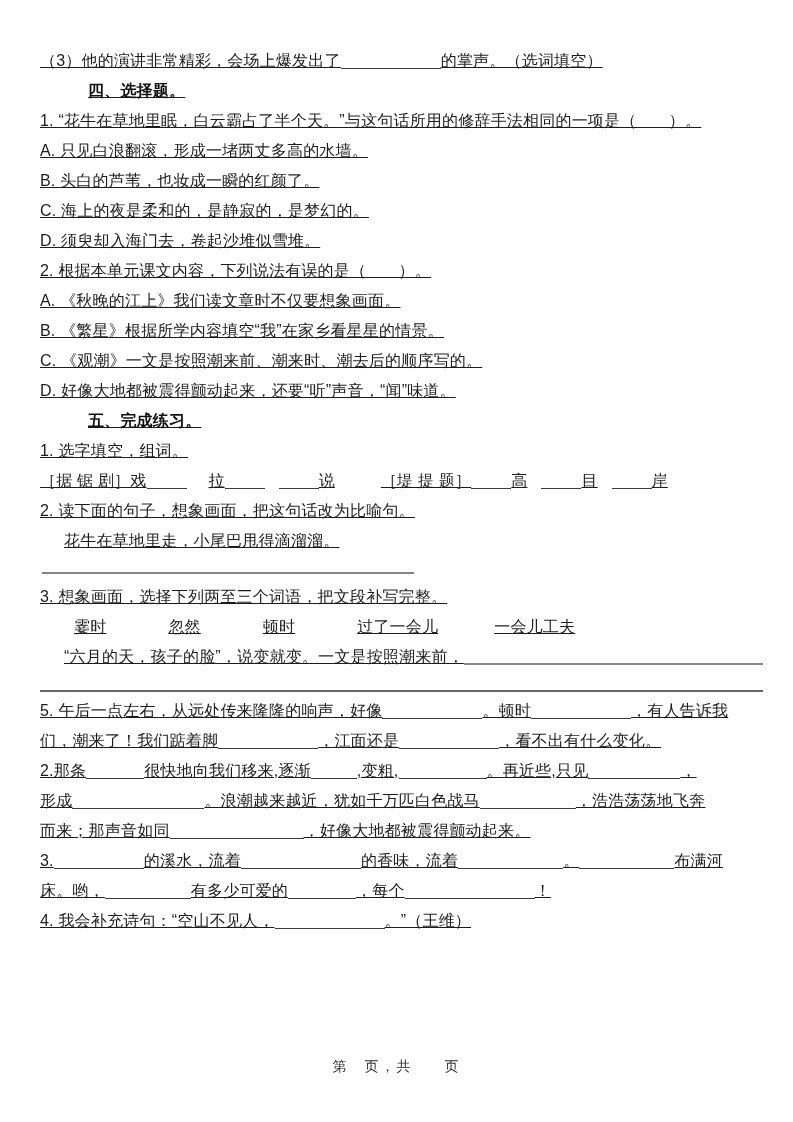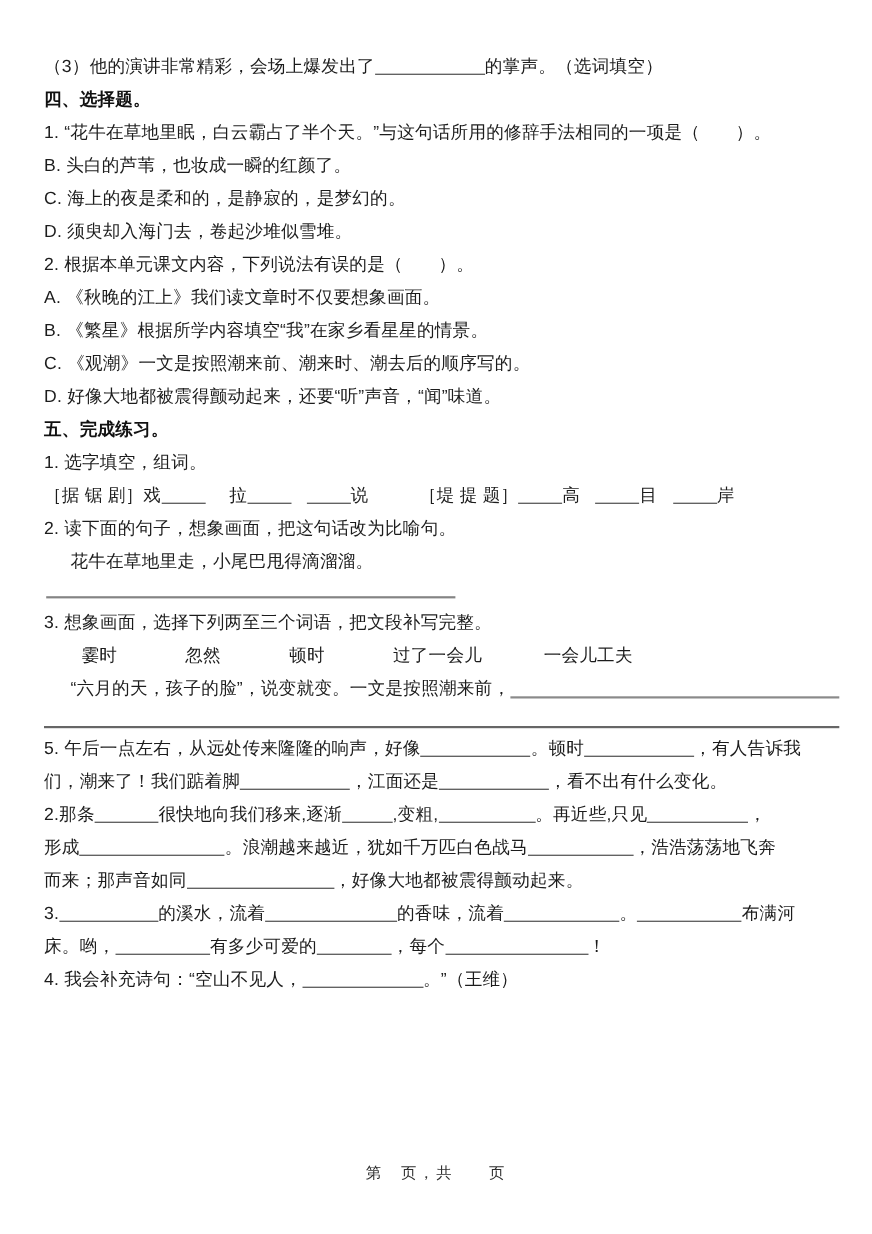--- a/index.html
+++ b/index.html
@@ -3,30 +3,31 @@
 <meta charset="utf-8">
 <style>
   html,body { margin:0; padding:0; background:#ffffff; }
   .page {
     position:relative;
     width:793px; height:1122px;
     background:#ffffff;
     font-family:"Liberation Sans", sans-serif;
     color:#1c1c1c;
     overflow:hidden;
+    text-decoration:underline;
   }
   .content { padding:46px 30px 0 40px; }
   .line {
     font-size:16px;
     line-height:30px;
     white-space:nowrap;
     letter-spacing:0.2px;
   }
   .line span.t { white-space:pre; }
-  .heading { font-weight:bold; color:#111; }
+  .heading { font-weight:bold; color:#111;margin-left:48px; }
   .indent { padding-left:24px; }
   .word-bank { padding-left:34px; }
   .blank {
     display:inline-block;
     height:14px;
     border-bottom:1px solid #3c3c3c;
     vertical-align:-3px;
   }
   .gap { display:inline-block; height:1px; }
   .flex-line { display:flex; align-items:flex-end; }
@@ -59,20 +60,21 @@
 </head>
 <body>
 
 <div class="page">
   <div class="content">
 
     <div class="line"><span class="t">（3）他的演讲非常精彩，会场上爆发出了</span><span class="blank" style="width: 100px;"></span><span class="t">的掌声。（选词填空）</span></div>
 
     <div class="line heading"><span class="t">四、选择题。</span></div>
     <div class="line"><span class="t">1. “花牛在草地里眠，白云霸占了半个天。”与这句话所用的修辞手法相同的一项是（　　）。</span></div>
+    <div class="line"><span class="t">A. 只见白浪翻滚，形成一堵两丈多高的水墙。</span></div>
     <div class="line"><span class="t">B. 头白的芦苇，也妆成一瞬的红颜了。</span></div>
     <div class="line"><span class="t">C. 海上的夜是柔和的，是静寂的，是梦幻的。</span></div>
     <div class="line"><span class="t">D. 须臾却入海门去，卷起沙堆似雪堆。</span></div>
     <div class="line"><span class="t">2. 根据本单元课文内容，下列说法有误的是（　　）。</span></div>
     <div class="line"><span class="t">A. 《秋晚的江上》我们读文章时不仅要想象画面。</span></div>
     <div class="line"><span class="t">B. 《繁星》根据所学内容填空“我”在家乡看星星的情景。</span></div>
     <div class="line"><span class="t">C. 《观潮》一文是按照潮来前、潮来时、潮去后的顺序写的。</span></div>
     <div class="line"><span class="t">D. 好像大地都被震得颤动起来，还要“听”声音，“闻”味道。</span></div>
 
     <div class="line heading"><span class="t">五、完成练习。</span></div>

